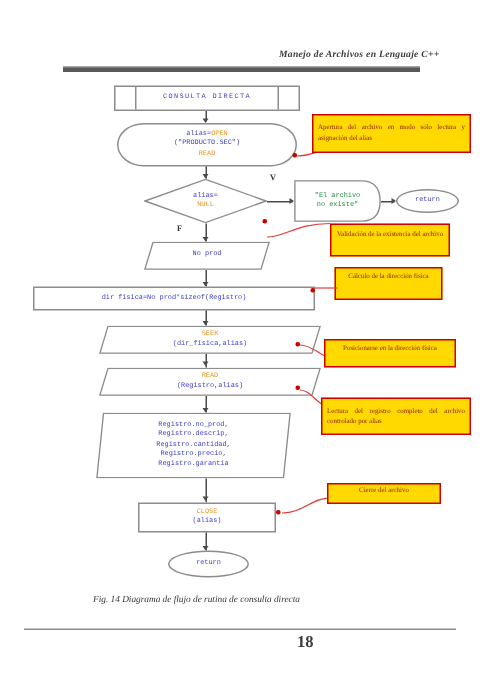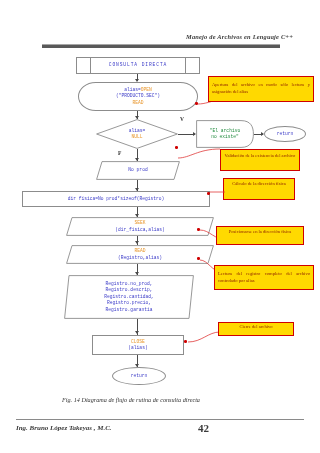--- a/index.html
+++ b/index.html
@@ -357,16 +357,15 @@
   <div class="vline" style="left:137px; top:355px; height:12px;"></div>
   <div class="arrow-d" style="left:135px; top:364px;"></div>
 
   <div class="shape oval" style="left:112px; top:367px; width:54px; height:18px;">
     <span class="blue">return</span>
   </div>
 
   <div class="caption">Fig. 14  Diagrama de flujo de rutina de consulta directa</div>
 
   <div class="ftr-rule"></div>
-  <div class="ftr-left">Ing. Bruno López Takeyas , M.C.</div>
-  <div class="ftr-page">42</div>
+  <div class="ftr-page">18</div>
 
 </div>
 
 </body></html>

